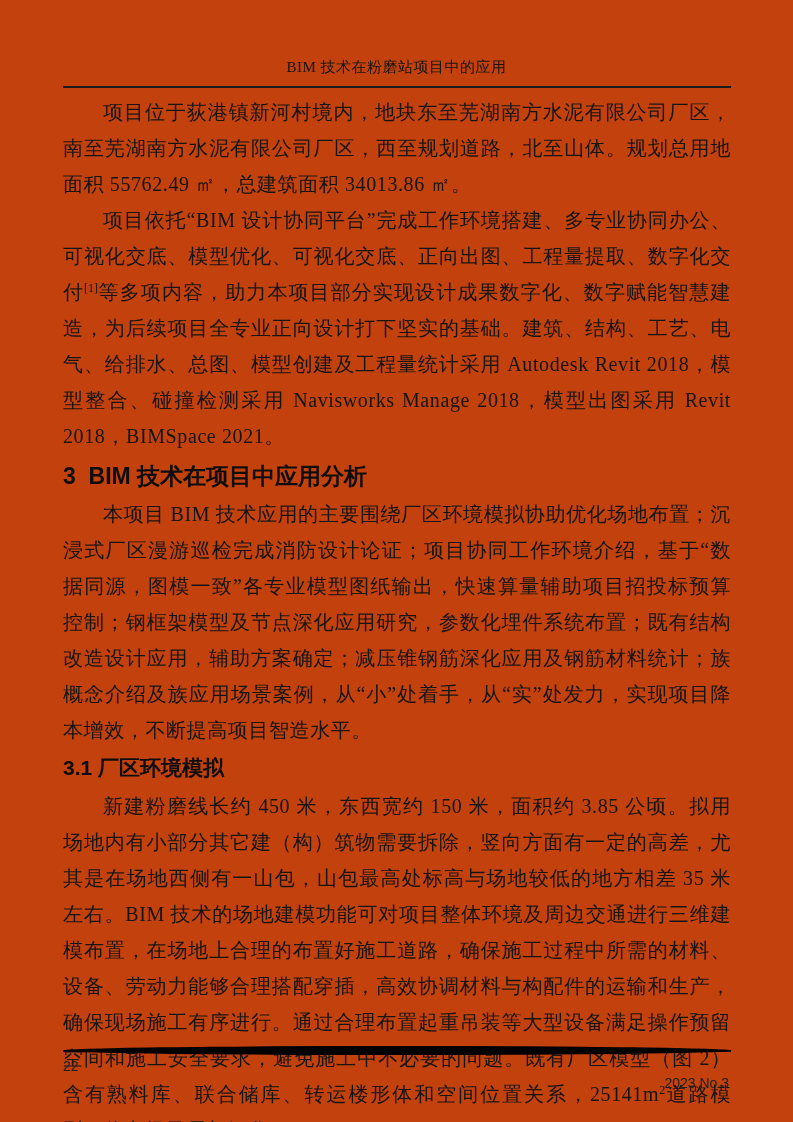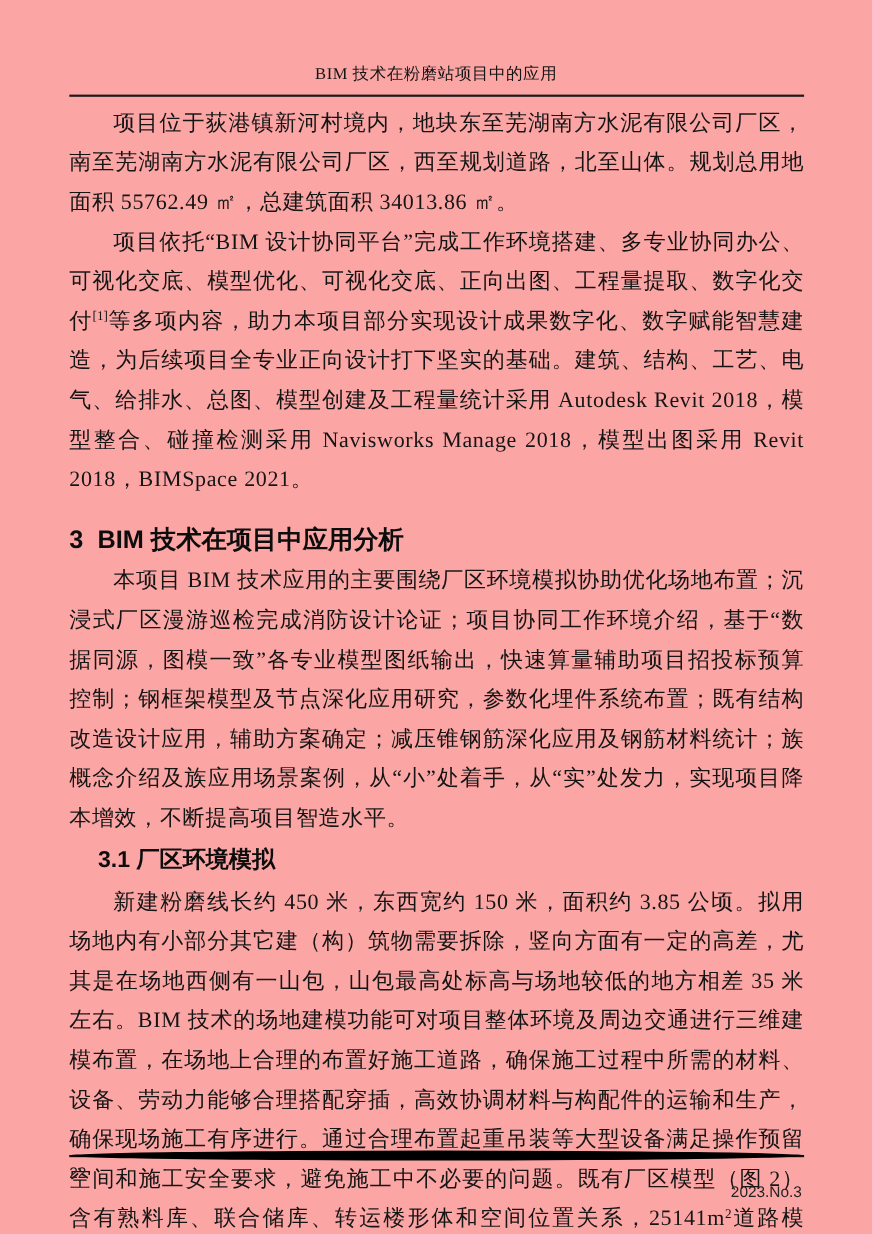--- a/index.html
+++ b/index.html
@@ -1,40 +1,40 @@
 <!DOCTYPE html>
 <html><head>
 <meta charset="utf-8">
 <style>
   * { margin: 0; padding: 0; box-sizing: border-box; }
   html, body { background: #ffffff; }
   body { width: 793px; height: 1122px; position: relative; overflow: hidden;
          font-family: "Liberation Serif", "DejaVu Serif", serif; color: #111; }
 
-  .page { position: absolute; left: 0; top: 0; width: 793px; height: 1122px; background: #fca5a5; }
+  .page { position: absolute; left: 0; top: 0; width: 793px; height: 1122px; background: #c2410c; }
 
   .running-head { position: absolute; top: 58px; left: 0; width: 100%;
                   text-align: center; font-size: 15px; letter-spacing: 0.5px;
                   font-family: "Liberation Serif", "DejaVu Serif", serif; color: #151515; }
 
   .head-rule { position: absolute; top: 86px; left: 63px; right: 62px;
                border-top: 2.5px solid #1a1a1a; }
 
   .content { position: absolute; top: 94px; left: 63px; right: 62px; }
 
   .para { font-size: 20px; line-height: 36px; letter-spacing: 0.6px;
           text-align: justify; text-indent: 2em; color: #151515; }
 
   .h-sec { font-size: 23px; line-height: 40px; font-weight: bold;
            font-family: "Liberation Sans", "DejaVu Sans", sans-serif;
-           color: #0d0d0d; white-space: pre-wrap; margin-top: 16px; }
+           color: #0d0d0d; white-space: pre-wrap; margin-top: 2px; }
 
   .h-sub { font-size: 21px; line-height: 40px; font-weight: bold;
            font-family: "Liberation Sans", "DejaVu Sans", sans-serif;
-           color: #0d0d0d; white-space: pre-wrap; margin-left: 26px; }
+           color: #0d0d0d; white-space: pre-wrap; }
 
   sup.ref { font-size: 12px; line-height: 0; vertical-align: 7px; letter-spacing: 0; }
 
   .footer-rule-wrap { position: absolute; top: 1046px; left: 63px; right: 62px; height: 9px; }
   .footer-rule-line { position: absolute; top: 3.5px; left: 0; right: 0; height: 2px; background: #111; }
   .footer-rule-lens { position: absolute; top: 0; left: 0; right: 0; height: 9px;
                       background: #000; border-radius: 50%; }
 
   .footer-row { position: absolute; top: 1058px; left: 63px; right: 62px; height: 22px;
                 font-family: "Liberation Sans", "DejaVu Sans", sans-serif;

